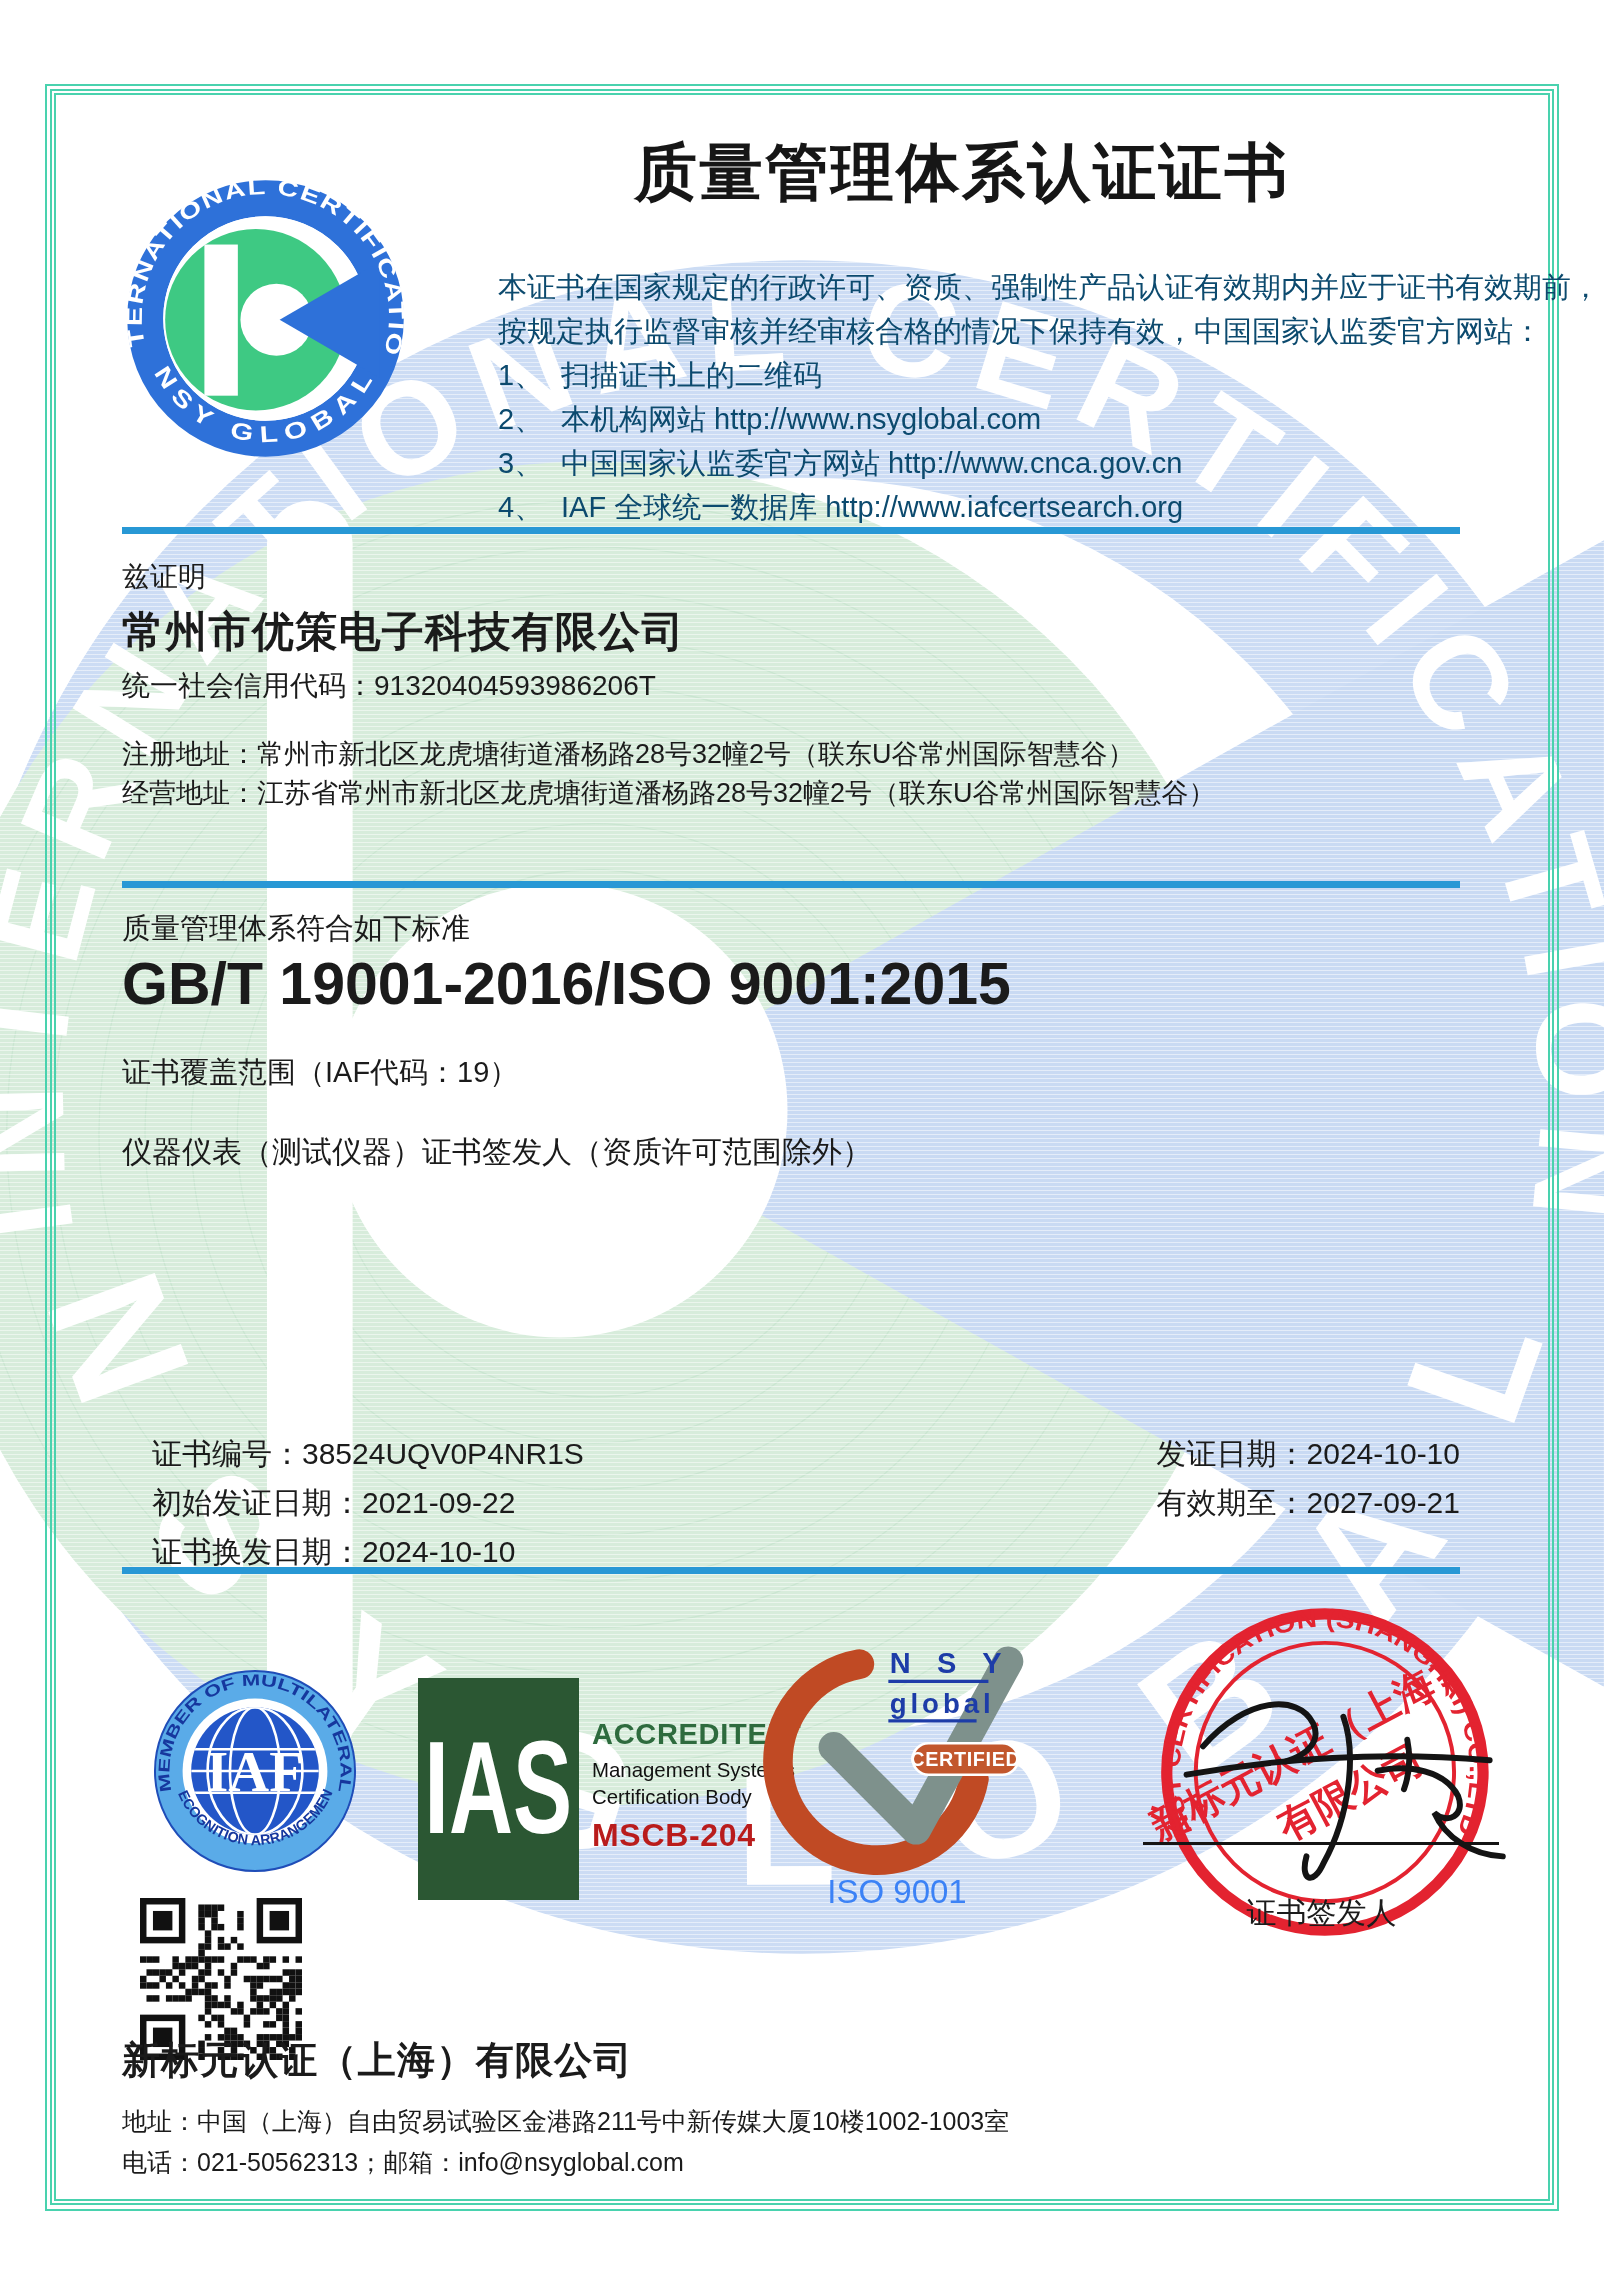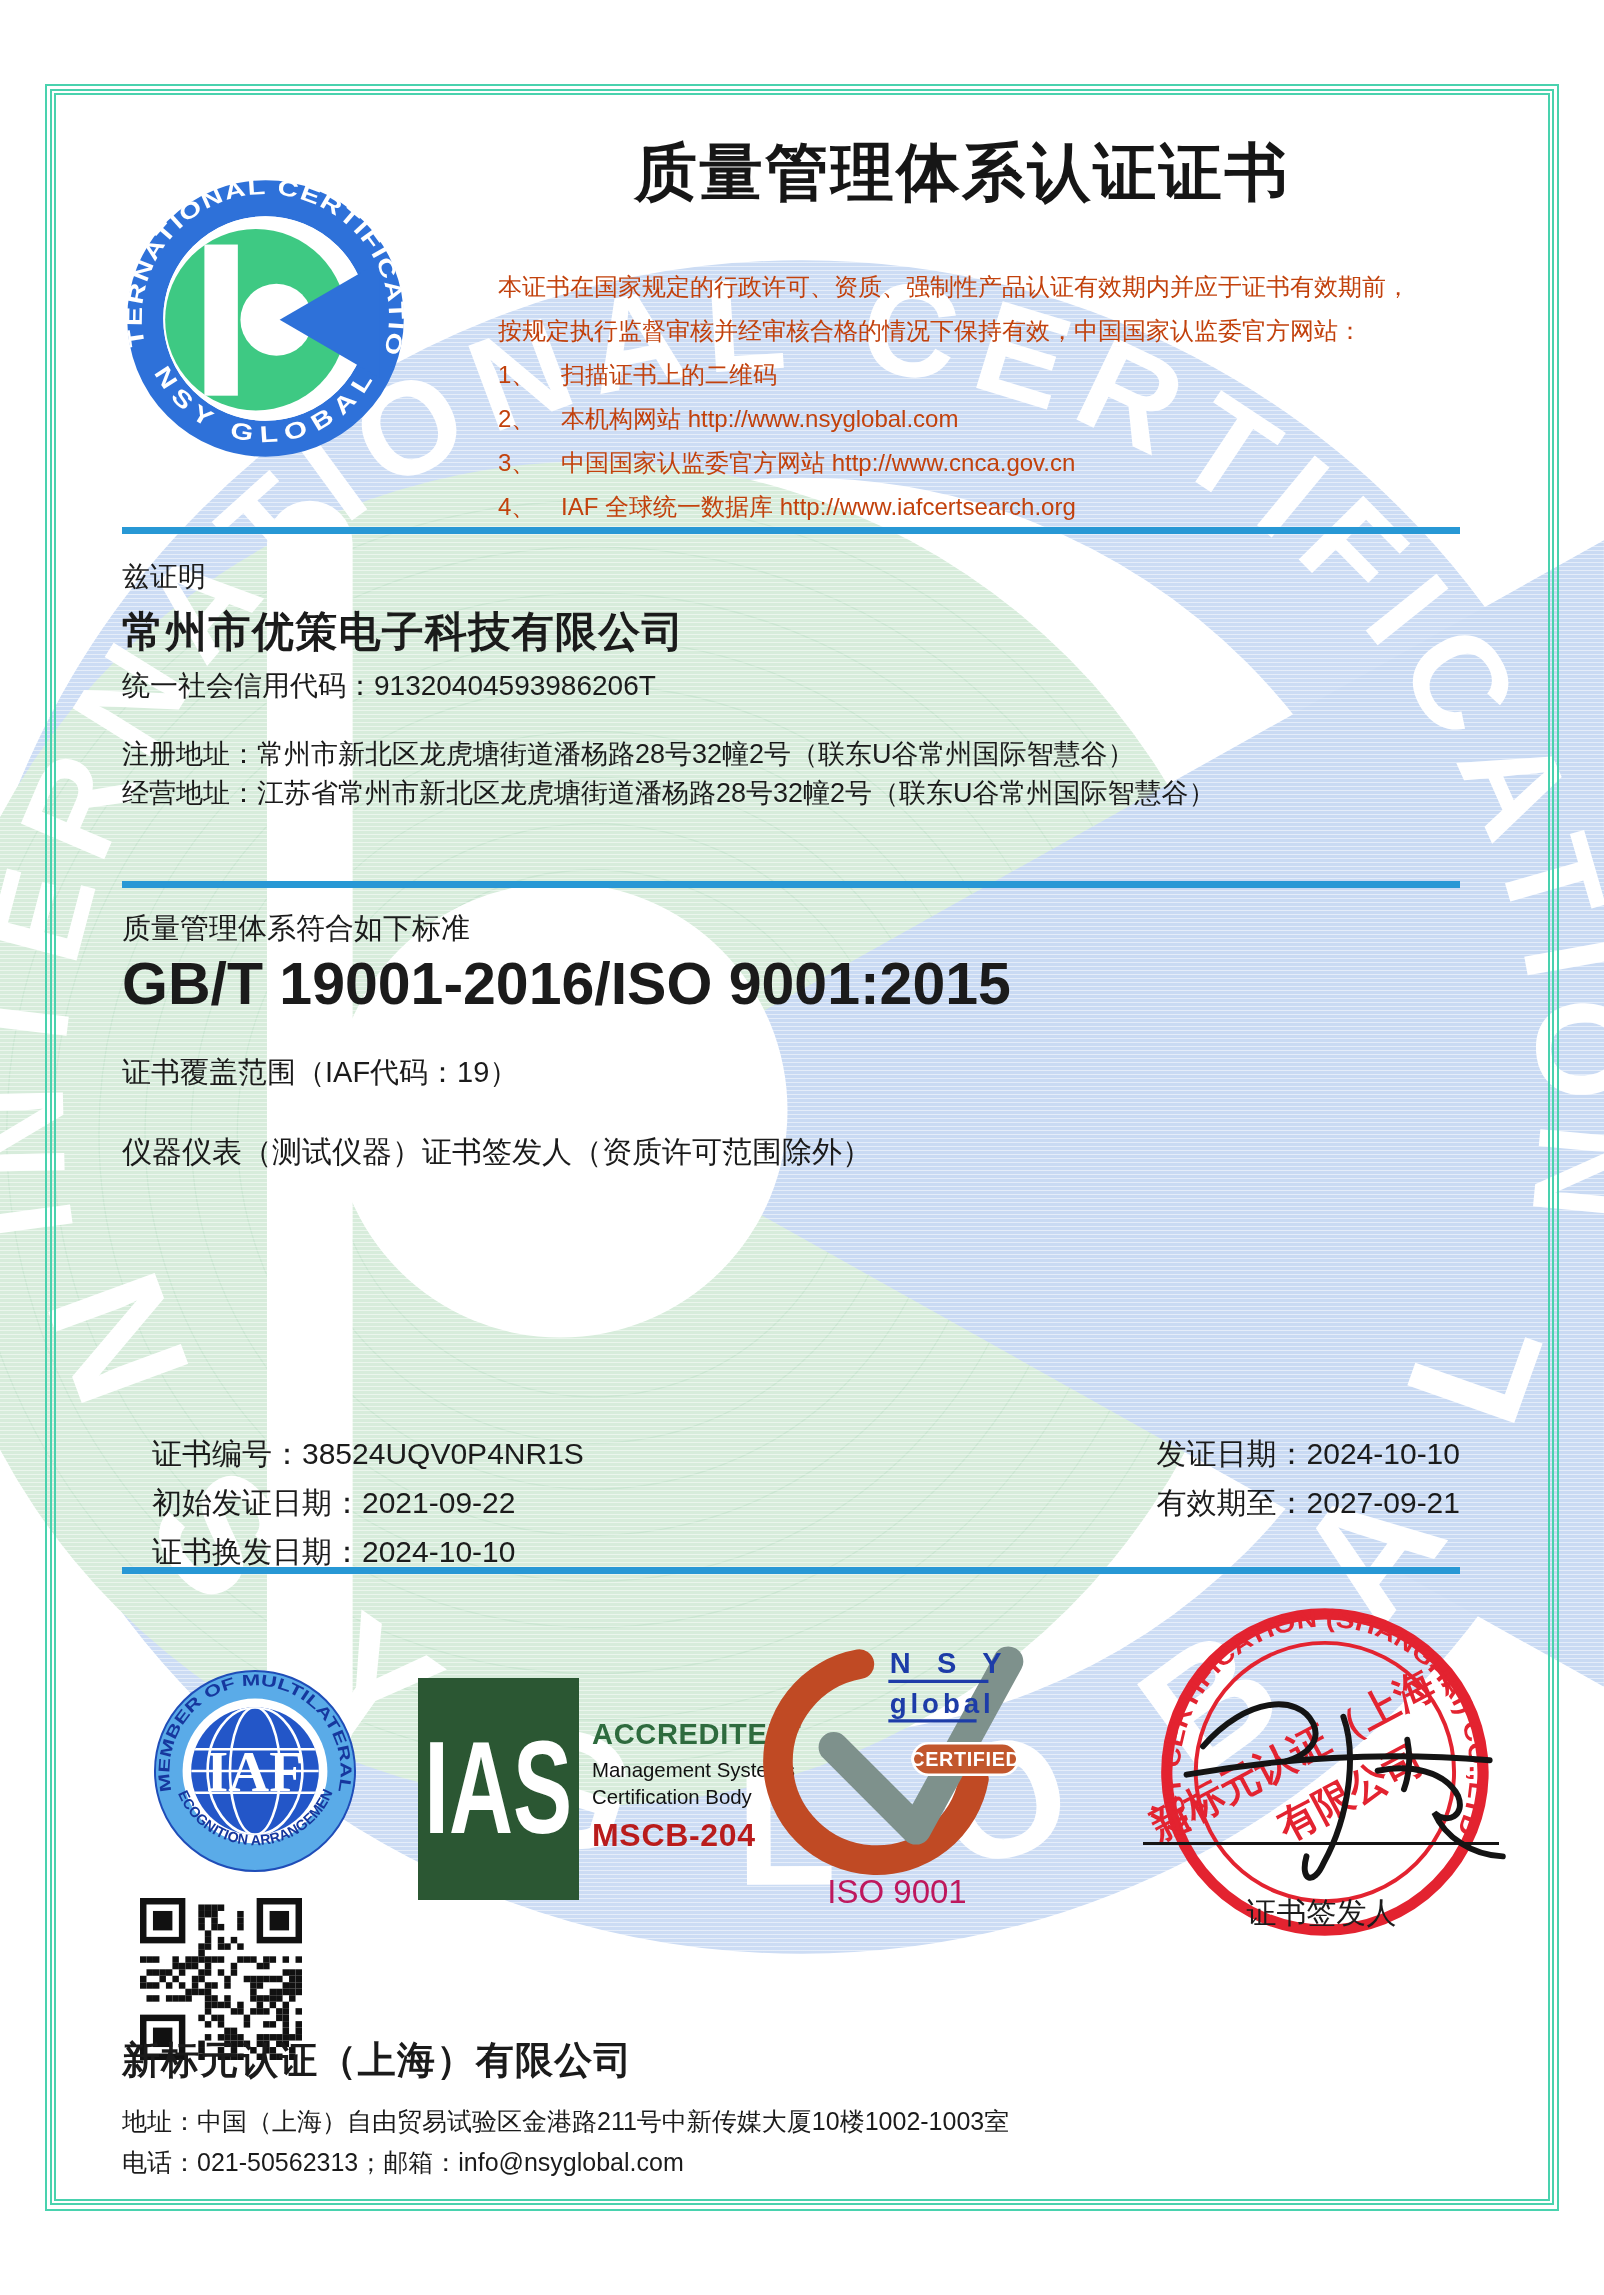--- a/index.html
+++ b/index.html
@@ -12,21 +12,21 @@
          background:repeating-linear-gradient(0deg, rgba(255,255,255,.5) 0 1.3px, rgba(255,255,255,0) 1.3px 4px);}
   
   .bd{position:absolute;border:2px solid #49d2ae;z-index:2;pointer-events:none;}
   .b1{left:45px;top:84px;right:45px;bottom:84px;}
   .b2{left:50px;top:89px;right:50px;bottom:90px;}
   .b3{left:54px;top:93px;right:54px;bottom:94px;}
   .z{z-index:3;}
   
   #title{left:435px;top:130px;width:1054px;text-align:center;font-size:63px;font-weight:700;letter-spacing:2.6px;color:#161616;}
   
-  #intro{left:498px;top:265px;width:969px;font-size:24px;color:#c2410c;}
+  #intro{left:498px;top:265px;width:969px;font-size:29px;color:#0c4a6e;}
   #intro .row{height:44px;line-height:44px;white-space:nowrap;}
   #intro .item{display:flex;}
   #intro .num{width:63px;flex:0 0 63px;}
   .divider{left:122px;width:1338px;height:6.6px;background:#2898d5;}
   
   .cc{left:122px;width:1360px;text-align:left;white-space:nowrap;}
   #certify-label{top:558px;font-size:28px;}
   #company{top:604px;font-size:42px;font-weight:700;letter-spacing:1.3px;}
   #credit{top:667px;font-size:28px;}
   #reg{top:736px;font-size:27px;}
@@ -41,21 +41,21 @@
   #d-right{right:144px;top:1429px;font-size:30px;text-align:right;}
   #d-right .row{height:49px;line-height:49px;white-space:nowrap;}
   
   #ias-box{left:418px;top:1678px;width:161px;height:222px;background:#2b5733;}
   #acc{left:592px;top:1718px;width:310px;}
   #acc .t{font-size:29px;font-weight:700;color:#2e6b3e;letter-spacing:0.7px;}
   #acc .t sup{font-size:13px;}
   #acc .l2{font-size:20.4px;color:#111;margin-top:8px;}
   #acc .l3{font-size:20.4px;color:#111;margin-top:4px;}
   #acc .cd{font-size:32px;font-weight:700;color:#b91c1c;margin-top:8px;letter-spacing:0.7px;}
-  #iso-label{left:765px;top:1873px;width:264px;text-align:center;font-size:33px;color:#be185d;}
+  #iso-label{left:765px;top:1873px;width:264px;text-align:center;font-size:33px;color:#3b82f6;}
   #sig-line{left:1143px;top:1842px;width:356px;height:3.3px;background:#141414;z-index:4;}
   #signer{left:1183px;top:1893px;width:277px;text-align:center;font-size:30px;z-index:4;}
   
   #issuer-name{top:2035px;font-size:38px;font-weight:700;letter-spacing:1.3px;}
   #issuer-addr{top:2105px;font-size:25px;}
   #issuer-contact{top:2146px;font-size:25px;}
 </style>
 </head>
 <body>
 

